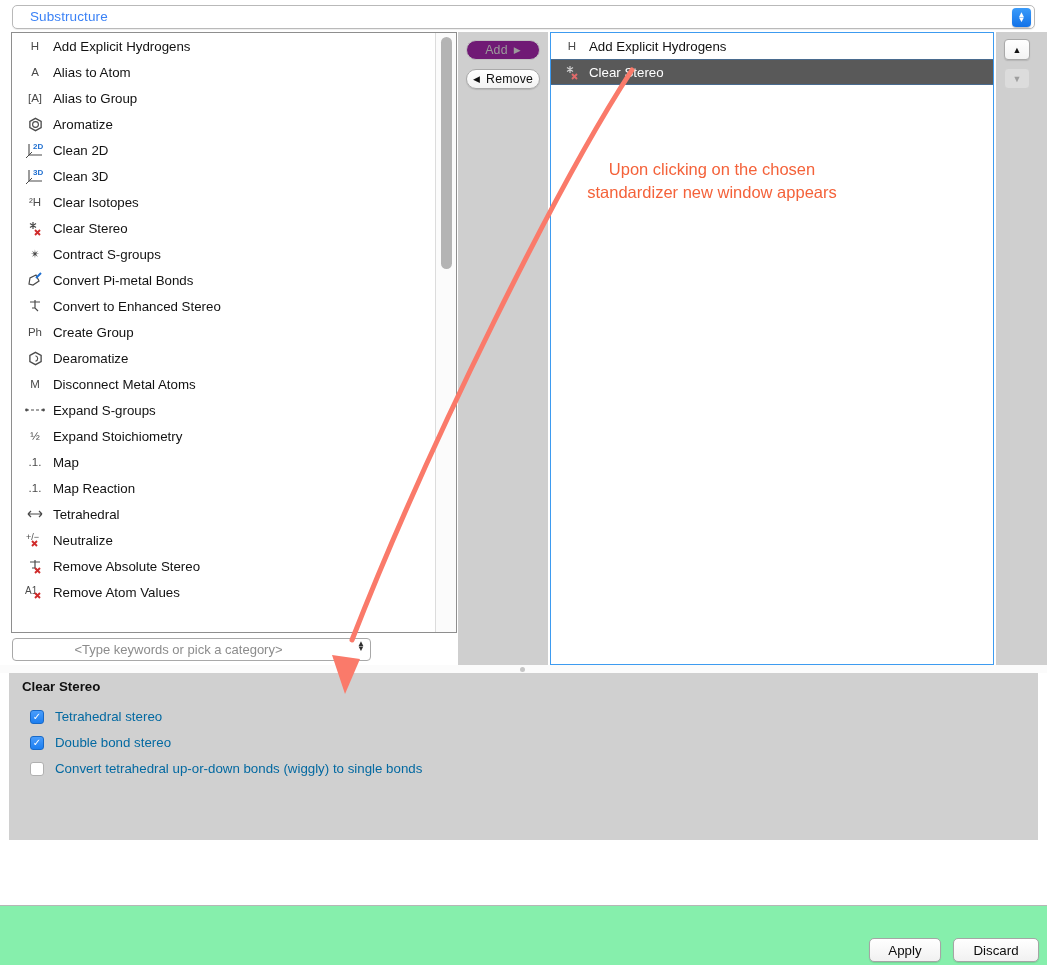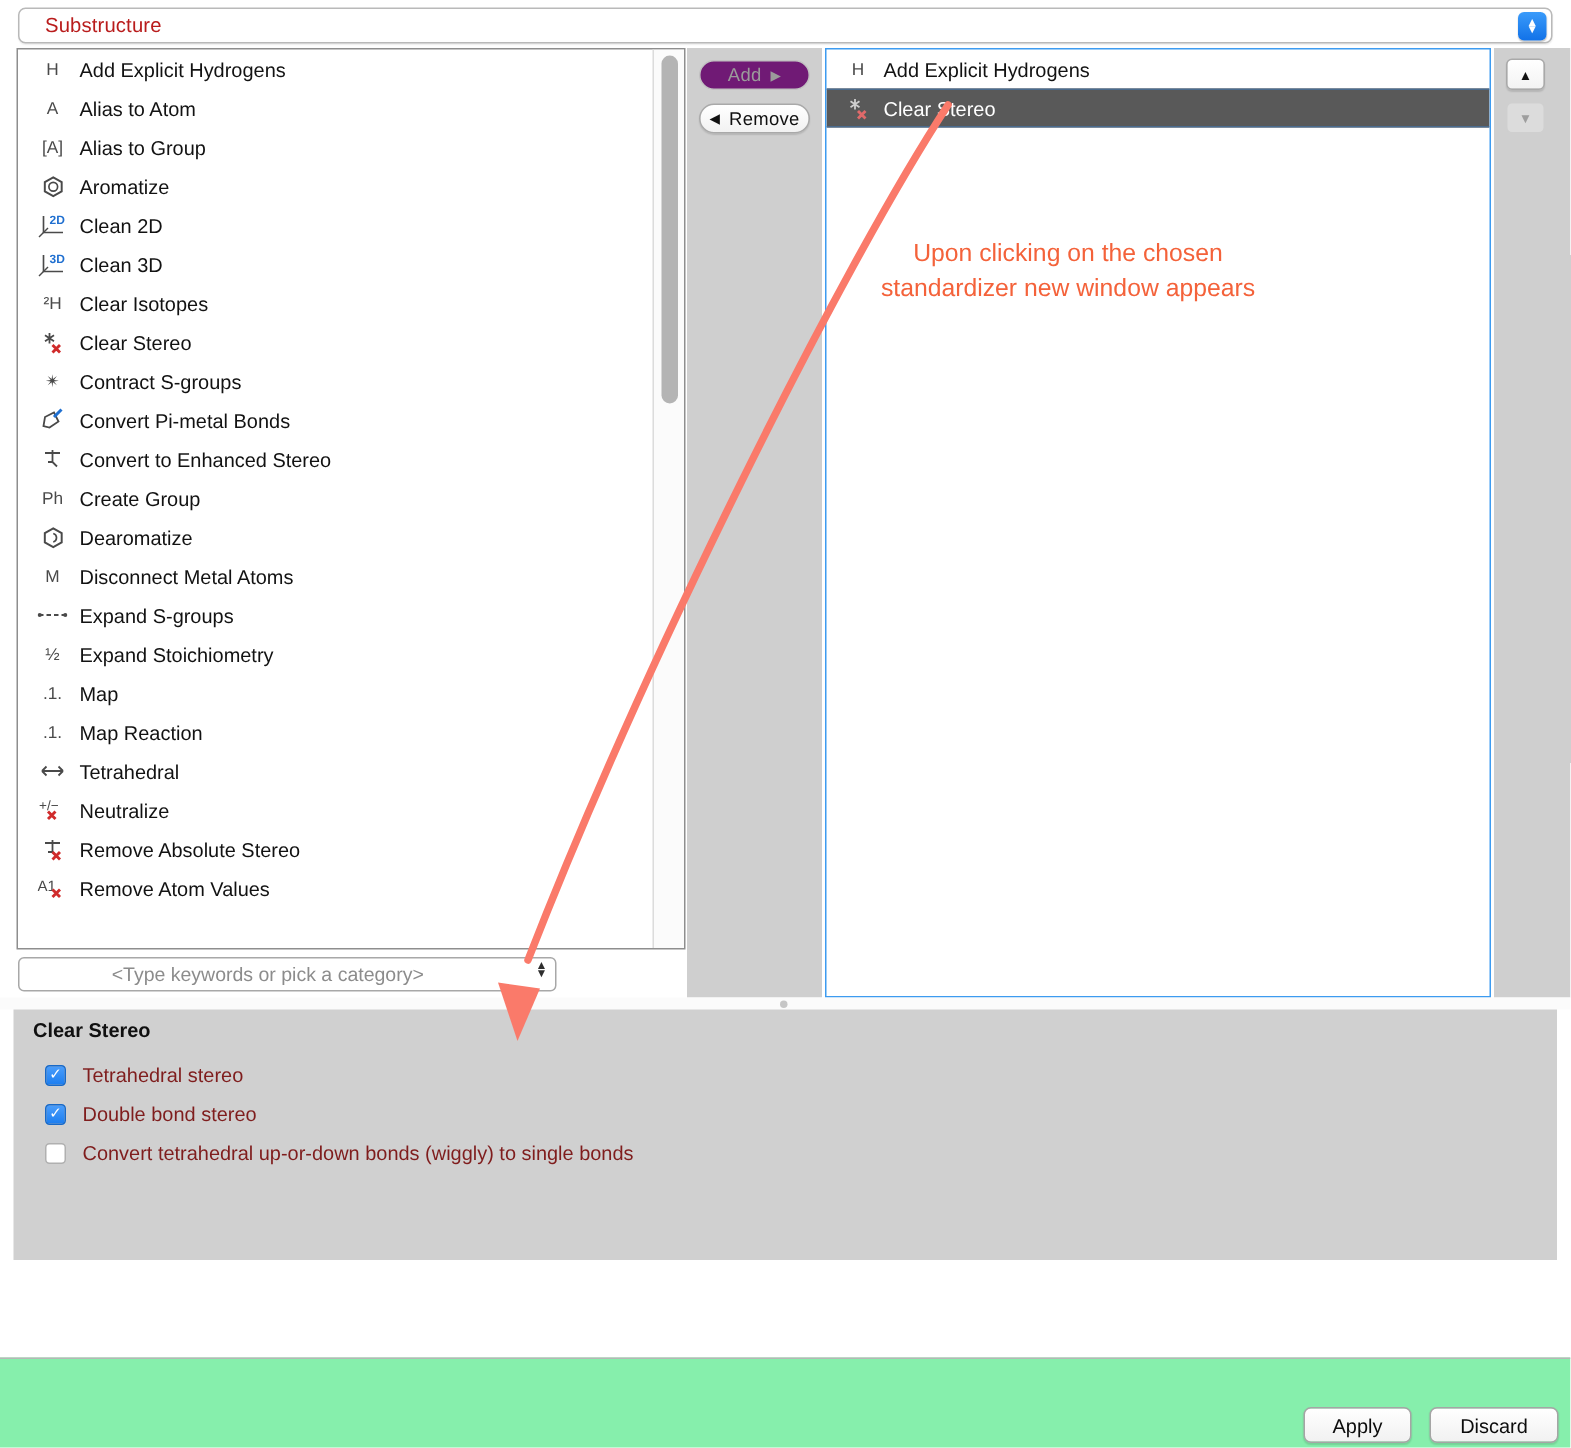--- a/index.html
+++ b/index.html
@@ -21,21 +21,21 @@
     position: absolute; left: 12px; top: 5px;
     width: 1023px; height: 24px;
     background: #ffffff;
     border: 1px solid #b9b9b9;
     border-radius: 5px;
     box-sizing: border-box;
     box-shadow: 0 1px 1px rgba(0,0,0,0.07);
   }
   #top-combo .combo-label {
     position: absolute; left: 17px; top: 3px;
-    font-size: 13.5px; color: #b91c1c;
+    font-size: 13.5px; color: #3b82f6;
     letter-spacing: 0.1px;
   }
   #top-combo .stepper {
     position: absolute; right: 3px; top: 2px;
     width: 19px; height: 19px;
     border-radius: 4px;
     background: linear-gradient(#3a9bfa, #1272e8);
     box-shadow: 0 1px 1px rgba(0,0,0,0.25);
     display: flex; flex-direction: column;
     align-items: center; justify-content: center;
@@ -224,21 +224,21 @@
   }
   .cbx.on {
     background: linear-gradient(#4a9dfb, #1c7ef0);
     border: 1px solid #1769c8;
     color: #ffffff; font-size: 10px; line-height: 1;
   }
   .cbx.off {
     background: #ffffff;
     border: 1px solid #b0b0b0;
   }
-  .opt-row .olbl { margin-left: 11px; font-size: 13.3px; color: #7f1d1d; white-space: nowrap; }
+  .opt-row .olbl { margin-left: 11px; font-size: 13.3px; color: #0369a1; white-space: nowrap; }
 
   
   #bottom-bar {
     position: absolute; left: 0; top: 905px;
     width: 1047px; height: 60px;
     background: #86efac;
     border-top: 1px solid #b6b6b6;
   }
   .dlg-btn {
     position: absolute; top: 32px;

